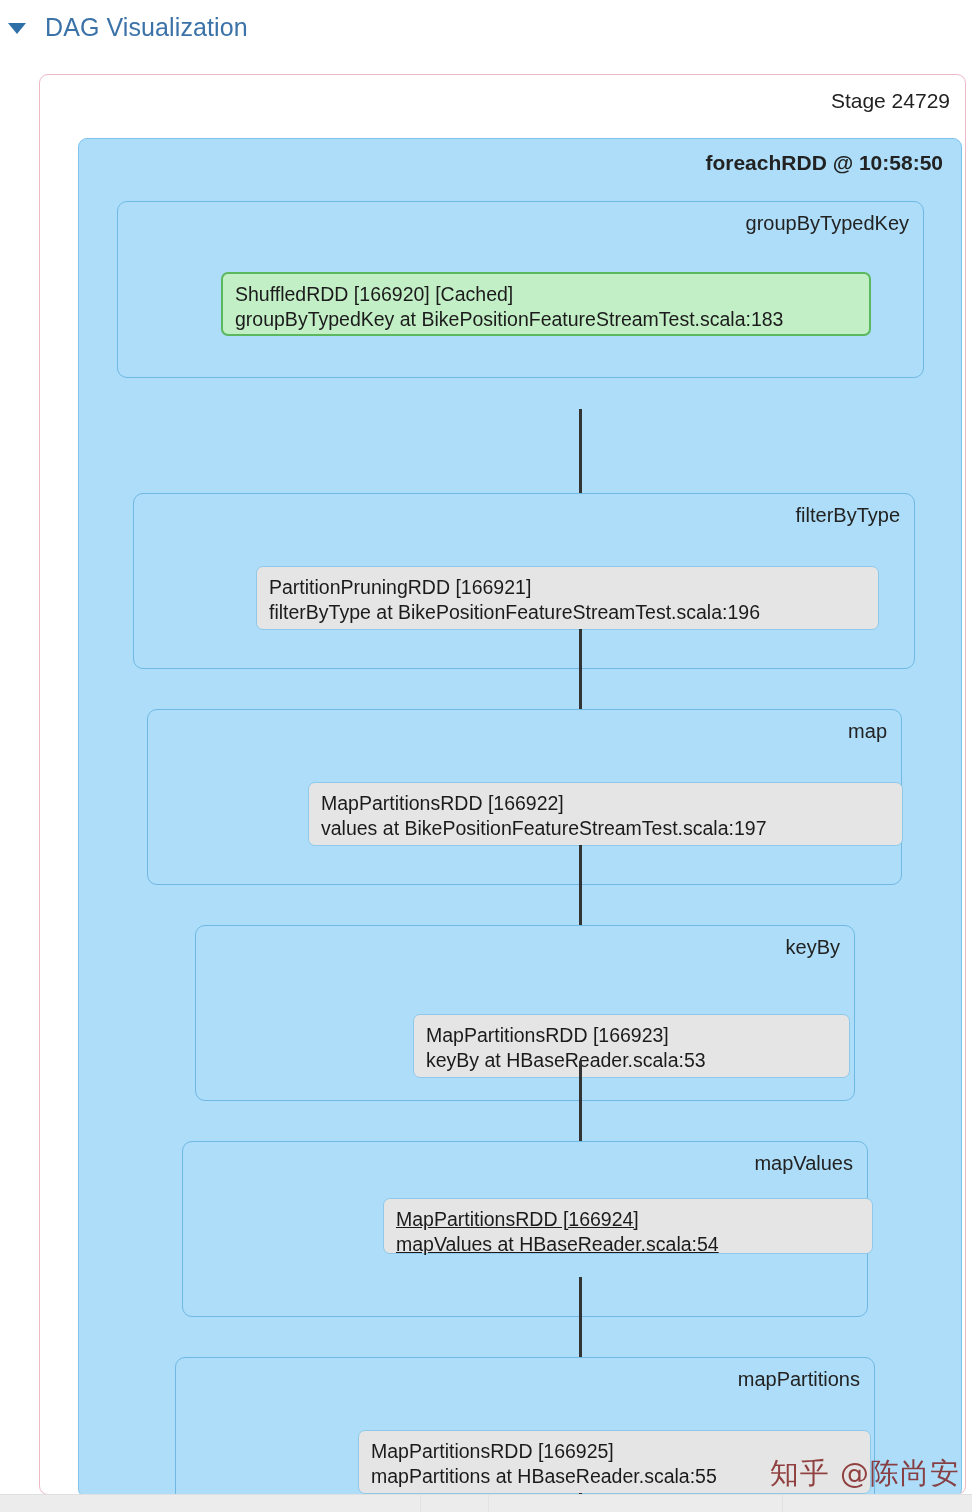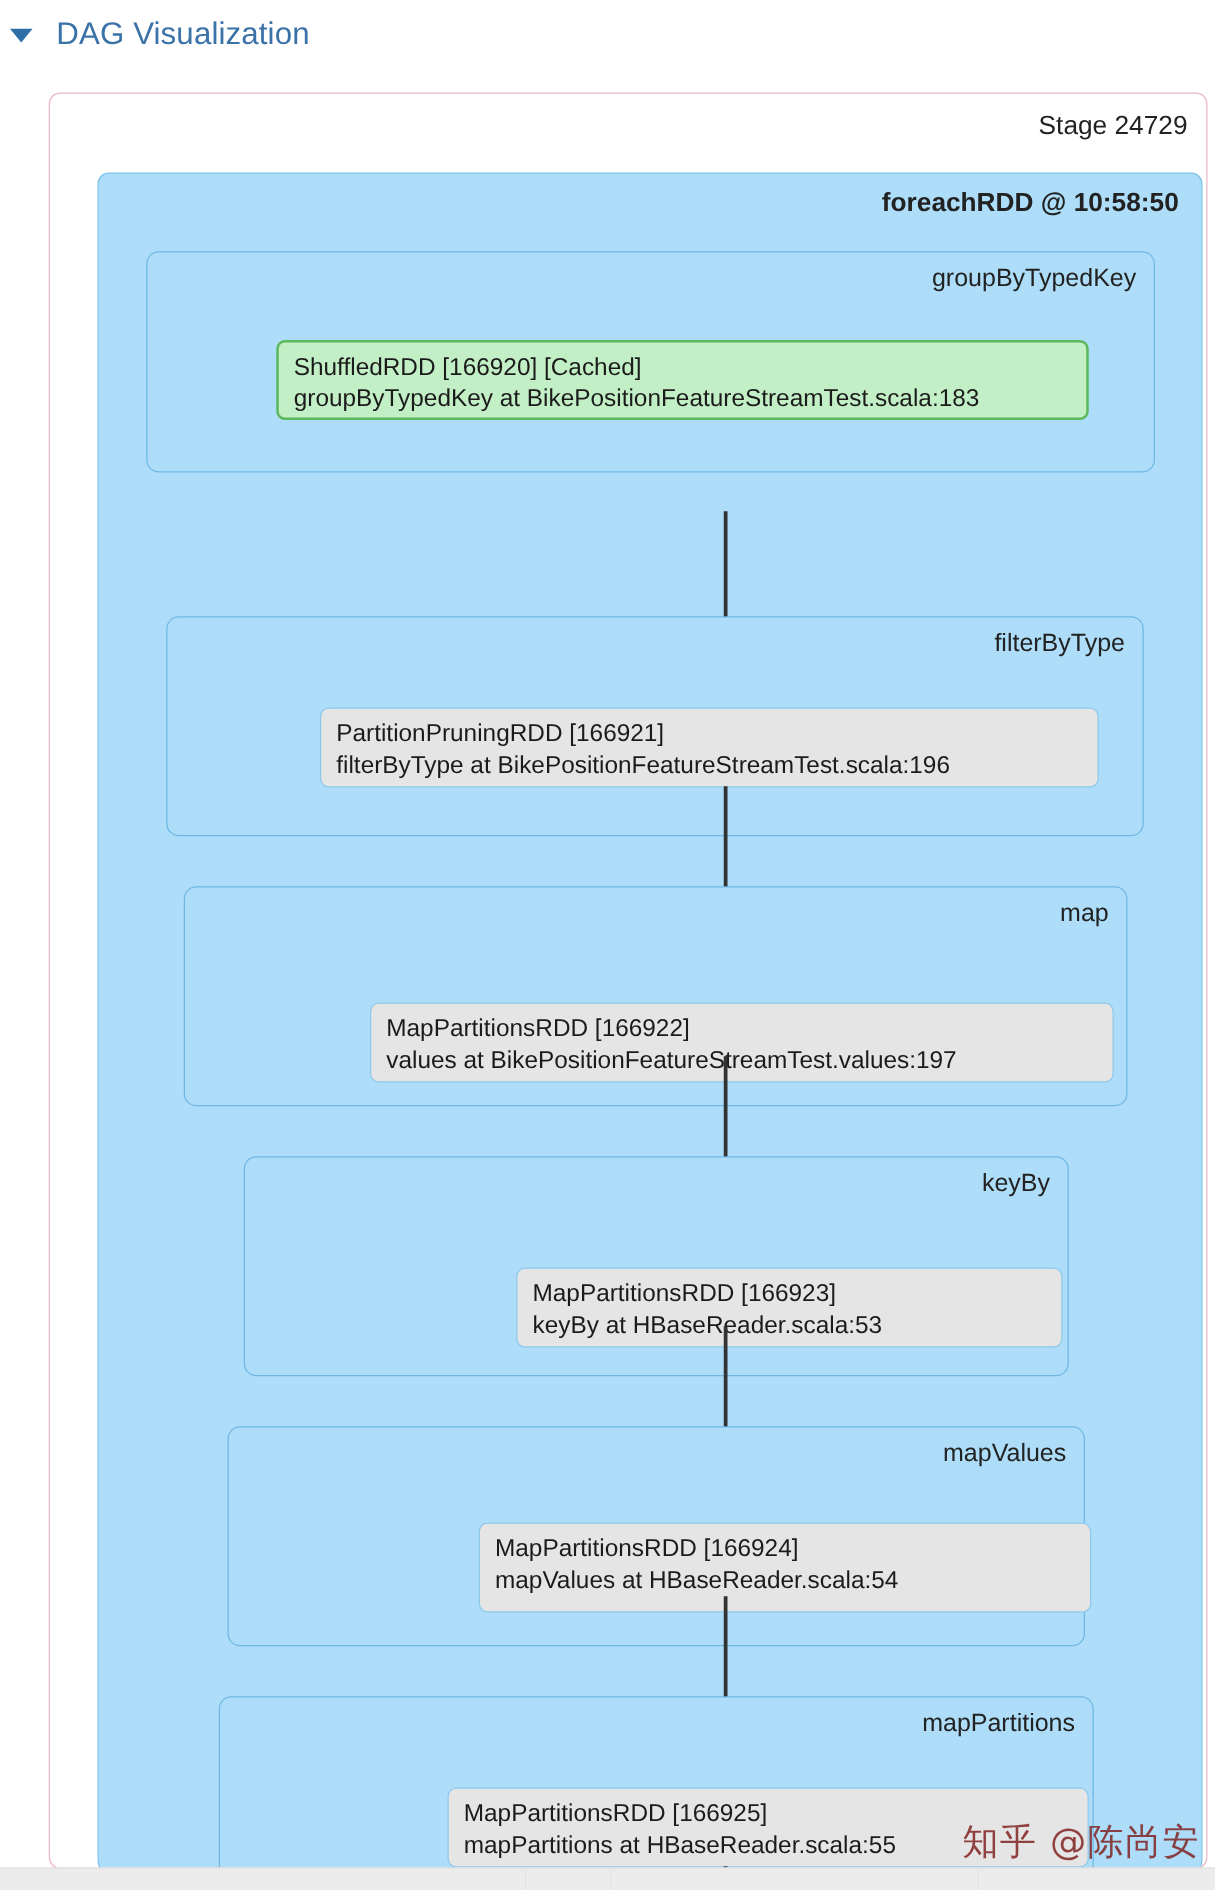--- a/index.html
+++ b/index.html
@@ -212,43 +212,43 @@
         <span class="ln">PartitionPruningRDD [166921]</span>
         <span class="ln">filterByType at BikePositionFeatureStreamTest.scala:196</span>
       </div>
     </div>
 
     <div class="arrow" style="left:500px; top:490px; height:141px;"></div>
     <div class="arrowhead" style="left:490px; top:617px;"></div>
 
     <div class="scope" style="left:68px; top:570px; width:755px; height:176px;">
       <span class="scope-label">map</span>
-      <div class="rdd" style="left:148px; top:72px; width:595px; height:64px;margin-top:20px;">
+      <div class="rdd" style="left:160px; top:72px; width:595px; height:64px;">
         <span class="ln">MapPartitionsRDD [166922]</span>
-        <span class="ln">values at BikePositionFeatureStreamTest.values:197</span>
+        <span class="ln">values at BikePositionFeatureStreamTest.scala:197</span>
       </div>
     </div>
 
     <div class="arrow" style="left:500px; top:706px; height:141px;"></div>
     <div class="arrowhead" style="left:490px; top:833px;"></div>
 
     <div class="scope" style="left:116px; top:786px; width:660px; height:176px;">
       <span class="scope-label">keyBy</span>
       <div class="rdd" style="left:217px; top:88px; width:437px; height:64px;">
         <span class="ln">MapPartitionsRDD [166923]</span>
         <span class="ln">keyBy at HBaseReader.scala:53</span>
       </div>
     </div>
 
     <div class="arrow" style="left:500px; top:922px; height:141px;"></div>
     <div class="arrowhead" style="left:490px; top:1049px;"></div>
 
     <div class="scope" style="left:103px; top:1002px; width:686px; height:176px;">
       <span class="scope-label">mapValues</span>
-      <div class="rdd" style="left:200px; top:76px; width:490px; height:72px;">
+      <div class="rdd" style="left:200px; top:56px; width:490px; height:56px;text-decoration:underline;">
         <span class="ln">MapPartitionsRDD [166924]</span>
         <span class="ln">mapValues at HBaseReader.scala:54</span>
       </div>
     </div>
 
     <div class="arrow" style="left:500px; top:1138px; height:141px;"></div>
     <div class="arrowhead" style="left:490px; top:1265px;"></div>
 
     <div class="scope" style="left:96px; top:1218px; width:700px; height:176px;">
       <span class="scope-label">mapPartitions</span>

